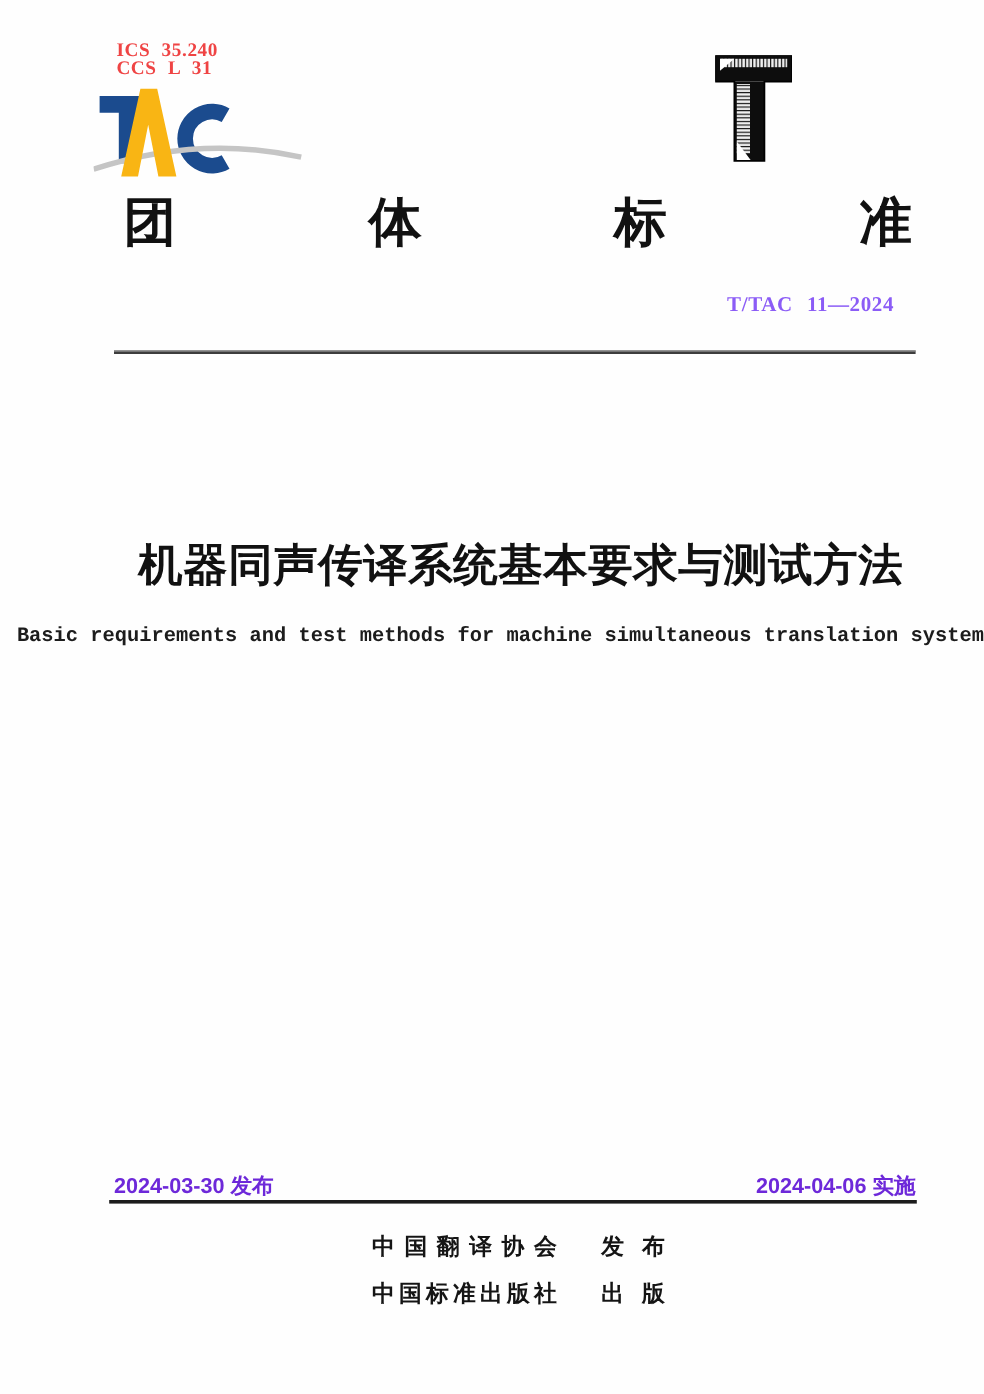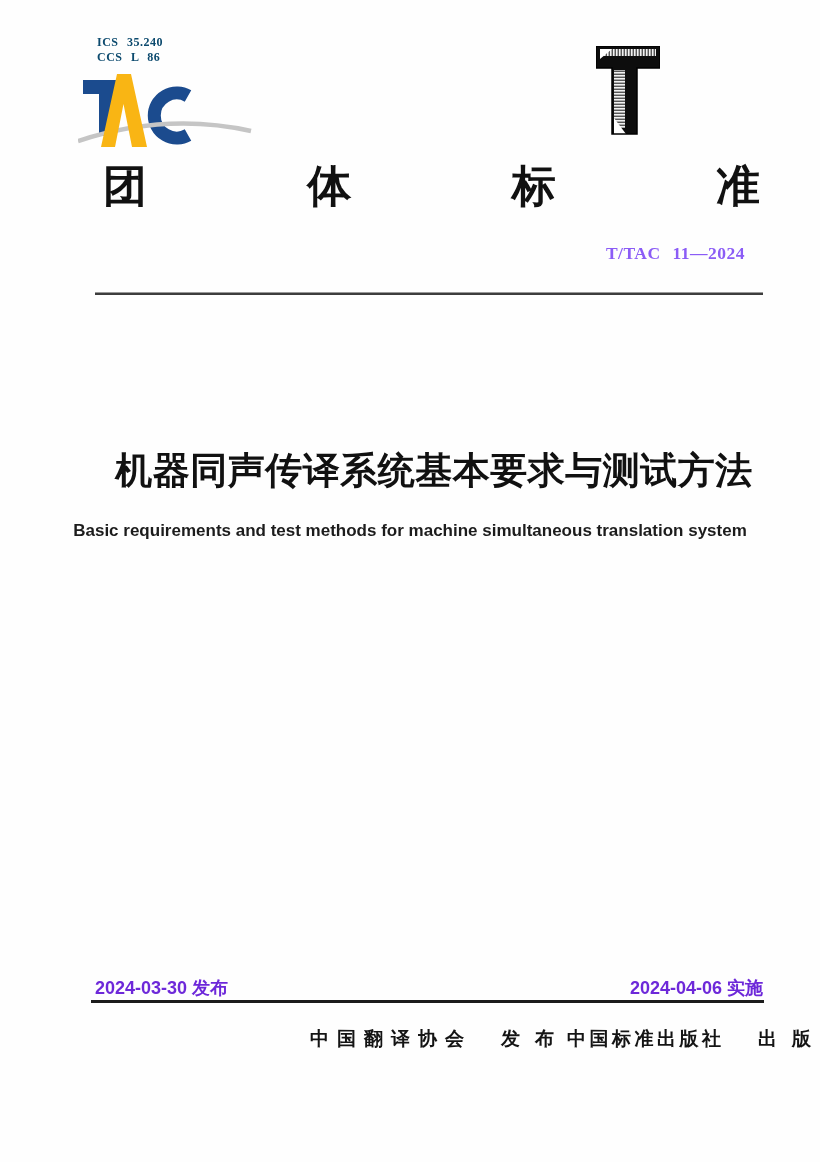--- a/index.html
+++ b/index.html
@@ -9,22 +9,22 @@
     margin:0 auto;
     background:#fefefe;
     font-family:"Liberation Sans",sans-serif;
     color:#1a1a1a;
     overflow:hidden;
   }
   
   .ics-block{
     position:absolute;left:97px;top:35px;
     font-family:"Liberation Serif",serif;
-    font-weight:bold;font-size:12px;line-height:15px;
-    letter-spacing:.5px;word-spacing:5px;color:#0c4a6e;
+    font-weight:bold;font-size:16px;line-height:15px;
+    letter-spacing:.5px;word-spacing:5px;color:#ef4444;
   }
   
   .tac-logo{position:absolute;left:78px;top:70px;width:175px;height:82px;}
   
   .big-t{position:absolute;left:596px;top:46px;width:64px;height:90px;}
   
   .std-type{
     position:absolute;left:103px;top:163px;width:657px;
     display:flex;justify-content:space-between;
     font-size:44px;font-weight:bold;line-height:46px;color:#111;
@@ -40,56 +40,56 @@
     position:absolute;left:95px;top:292px;width:668px;height:2px;
     background:#3d3d3d;border-top:1px solid #9a9a9a;
   }
   .title-zh{
     position:absolute;left:0;top:446px;width:100%;
     text-align:center;font-size:37px;font-weight:bold;
     letter-spacing:.5px;color:#111;padding-left:24px;
   }
   .title-en{
     position:absolute;left:0;top:521px;width:100%;
-    text-align:center;
-    font-family:Liberation Sans, sans-serif;
+    text-align:right;
+    font-family:Liberation Mono, monospace;
     font-weight:bold;font-size:17px;color:#1c1c1c;
   }
   .date-row{
     position:absolute;left:95px;top:976px;width:668px;
     display:flex;justify-content:space-between;
     font-size:18px;font-weight:bold;color:#6d28d9;
   }
   .rule-bottom{
     position:absolute;left:91px;top:1000px;width:673px;height:3px;
     background:#1c1c1c;
   }
   .publishers{
     position:absolute;left:310px;top:1026px;
-    display:flex;gap:13px;
+    display:flex;flex-direction:column;gap:13px;
     font-size:19px;font-weight:bold;color:#141414;
   }
   .pub-row{display:flex;align-items:baseline;}
   .pub-org{
     display:inline-block;width:154px;
     text-align:justify;text-align-last:justify;
   }
   .pub-role{
     display:inline-block;width:53px;margin-left:37px;
     text-align:justify;text-align-last:justify;white-space:nowrap;
   }
 </style>
 </head>
 <body>
 
 <div class="page">
 
   <div class="ics-block">
     <div>ICS 35.240</div>
-    <div>CCS L 86</div>
+    <div>CCS L 31</div>
   </div>
 
   <svg class="tac-logo" viewBox="0 0 175 82" aria-hidden="true">
 
     <polygon fill="#1b4b8e" points="5,10 52,10 52,24 36,24 36,66 21,66 21,24 5,24"></polygon>
 
     <path d="M 110 26 A 22.5 22.5 0 1 0 110 65" fill="none" stroke="#1b4b8e" stroke-width="13"></path>
 
     <path d="M 0 71 Q 88 42 173 61" fill="none" stroke="#c5c5c5" stroke-width="4.5"></path>
 

